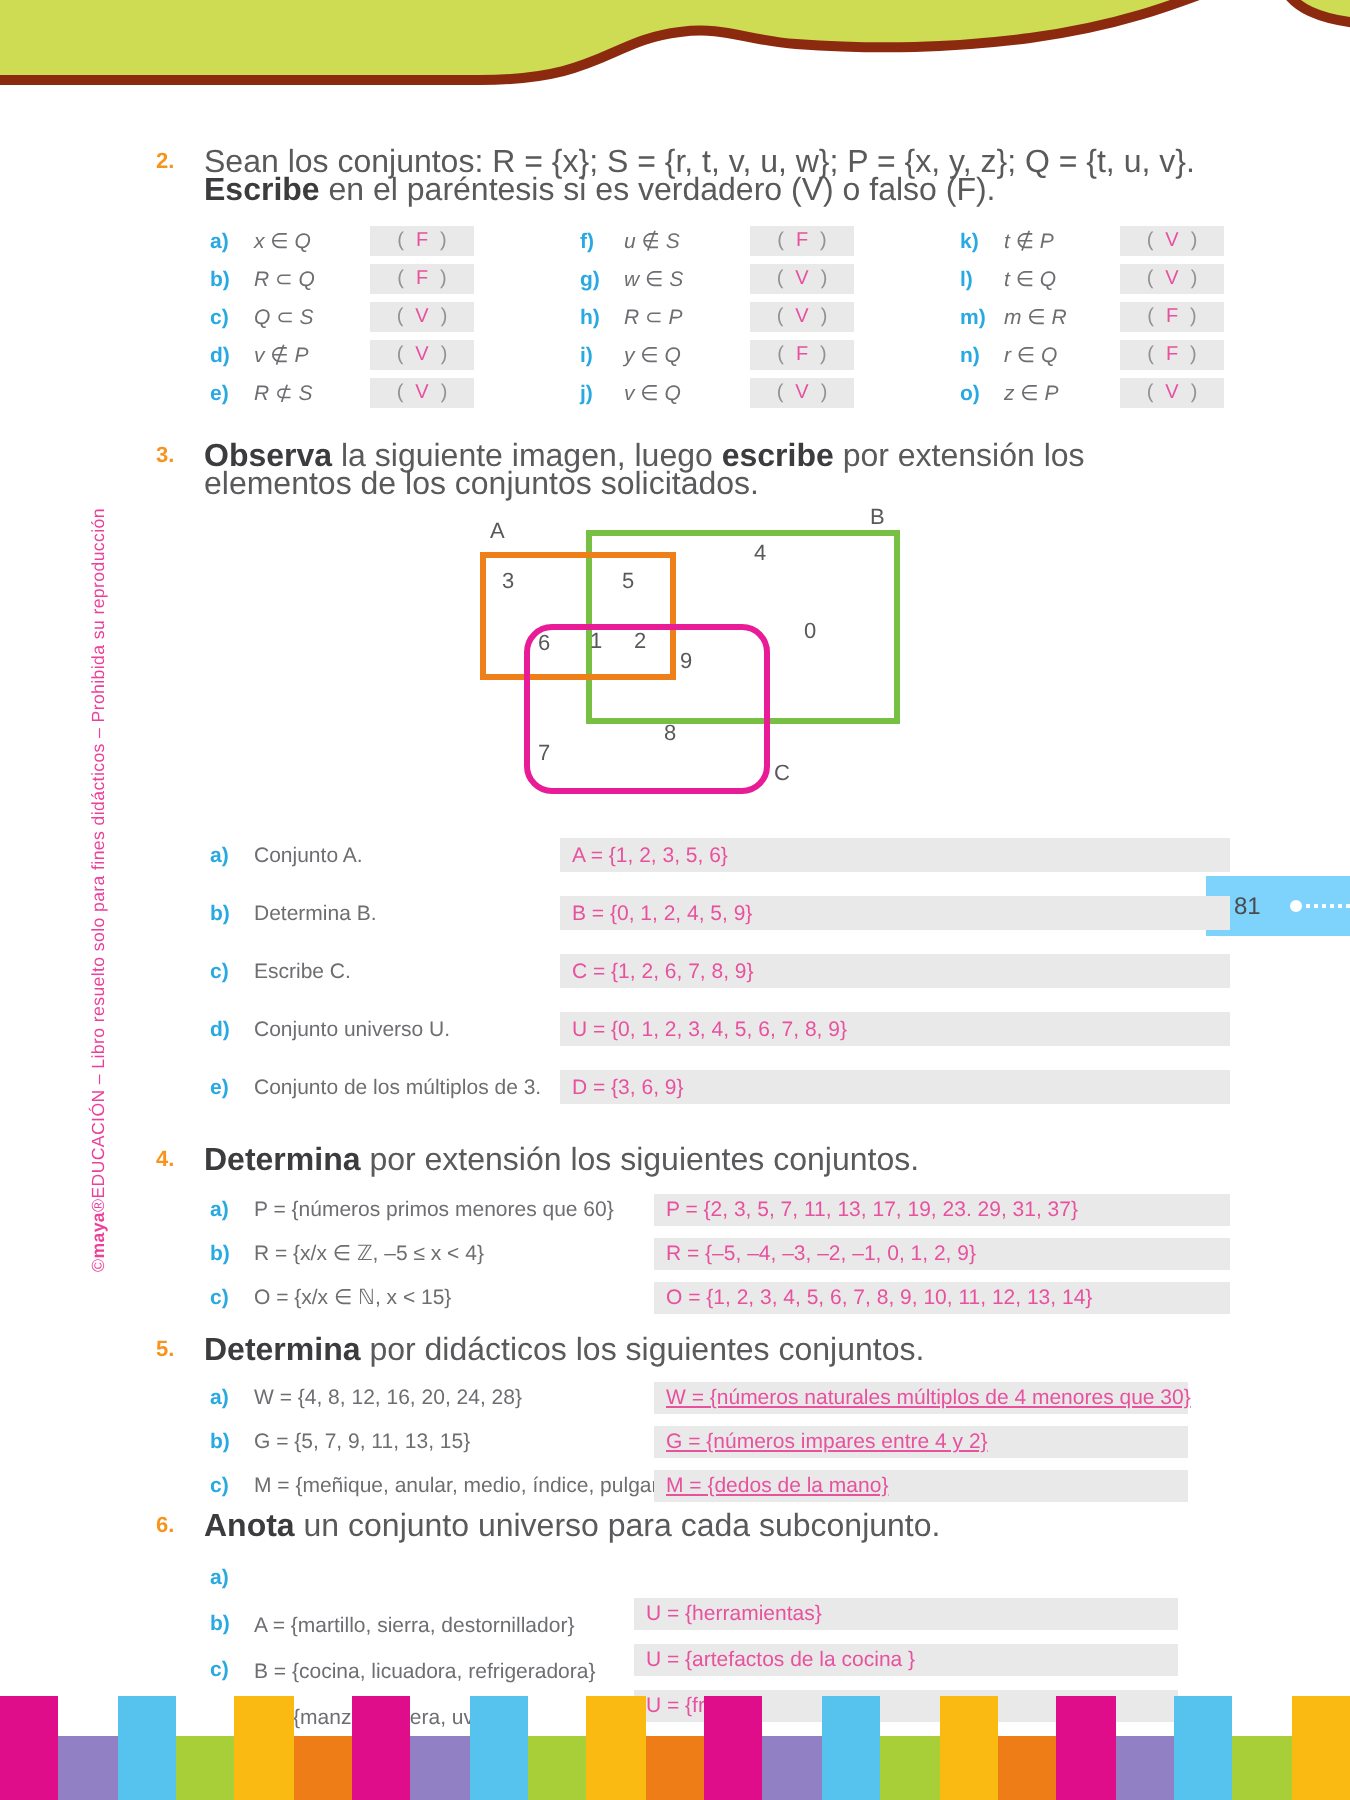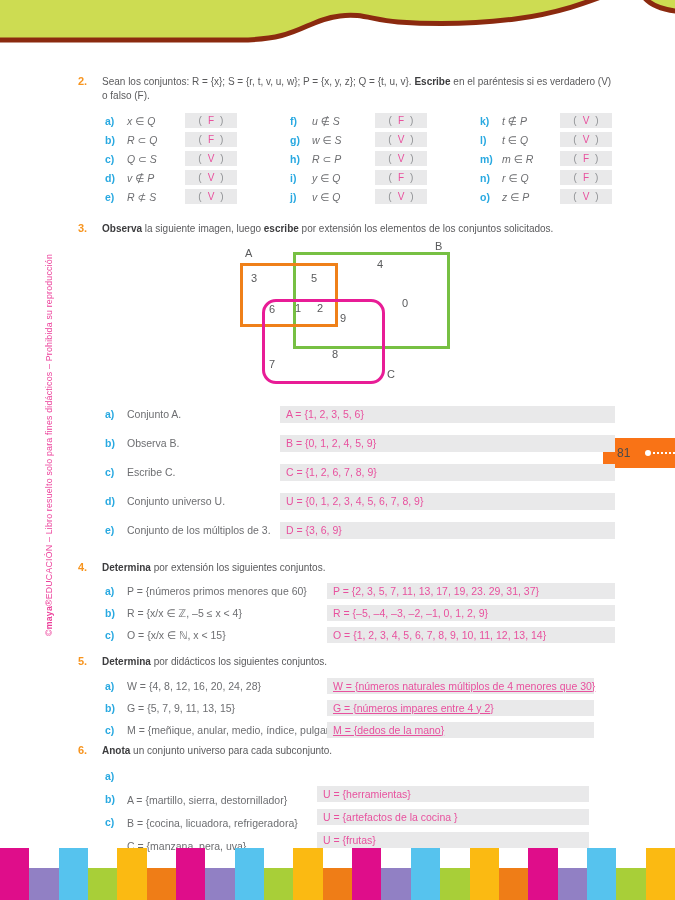--- a/index.html
+++ b/index.html
@@ -11,32 +11,32 @@
   .hdr{position:absolute;top:0;left:0;width:675px;height:50px;}
   
   .sidebar{
     position:absolute;top:445px;left:49px;width:430px;text-align:center;
     transform:translate(-50%,-50%) rotate(-90deg);
     font-size:8.8px;color:#ec3f9a;letter-spacing:.2px;white-space:nowrap;
   }
   .sidebar .b{font-weight:bold;}
   
   .badge{
-    position:absolute;top:438px;right:0;width:72px;height:30px;background:#f97316;
+    position:absolute;top:438px;right:0;width:72px;height:30px;background:#7dd3fc;
     display:flex;align-items:center;
   }
   .badge .num{font-size:12px;color:#4b4b4d;margin-left:14px;}
   .badge .dot{width:6px;height:6px;border-radius:50%;background:#fff;margin-left:15px;}
   .badge .dots{flex:1;border-top:2px dotted #fff;margin:0 0 0 2px;}
   
   .content{position:absolute;left:78px;top:75px;width:537px;}
   .exercise{position:relative;}
   .ex-head{display:flex;align-items:flex-start;}
   .ex-num{width:24px;flex:0 0 24px;font-weight:bold;color:#f7941e;font-size:11px;line-height:13.5px;}
-  .ex-intro{font-size:10px;line-height:13.5px;color:#5a5a5c;width:510px;}
+  .ex-intro{font-size:16px;line-height:13.5px;color:#5a5a5c;width:510px;}
   .ex-intro .b{font-weight:bold;color:#3c3c3e;}
   
   .vf-grid{display:flex;margin-top:9px;margin-left:27px;gap:53px;}
   .vf-col{display:flex;flex-direction:column;}
   .vf-col.c1,.vf-col.c3{width:132px;}
   .vf-col.c2{width:137px;}
   .vf-row{display:flex;align-items:center;height:19px;}
   .ltr{width:22px;flex:0 0 22px;font-weight:bold;color:#29a9e1;font-size:10.5px;}
   .stmt{flex:1;font-style:italic;color:#6d6e71;font-size:10.5px;}
   .vf-box{
@@ -274,21 +274,21 @@
       <span class="vnum n7">7</span>
     </div>
     <div class="rows">
       <div class="row r29">
           <span class="ltr">a)</span>
           <span class="plabel w153">Conjunto A.</span>
           <span class="abox grow">A = {1, 2, 3, 5, 6}</span>
         </div>
       <div class="row r29">
           <span class="ltr">b)</span>
-          <span class="plabel w153">Observa B.</span>
+          <span class="plabel w153">Determina B.</span>
           <span class="abox grow">B = {0, 1, 2, 4, 5, 9}</span>
         </div>
       <div class="row r29">
           <span class="ltr">c)</span>
           <span class="plabel w153">Escribe C.</span>
           <span class="abox grow">C = {1, 2, 6, 7, 8, 9}</span>
         </div>
       <div class="row r29">
           <span class="ltr">d)</span>
           <span class="plabel w153">Conjunto universo U.</span>

